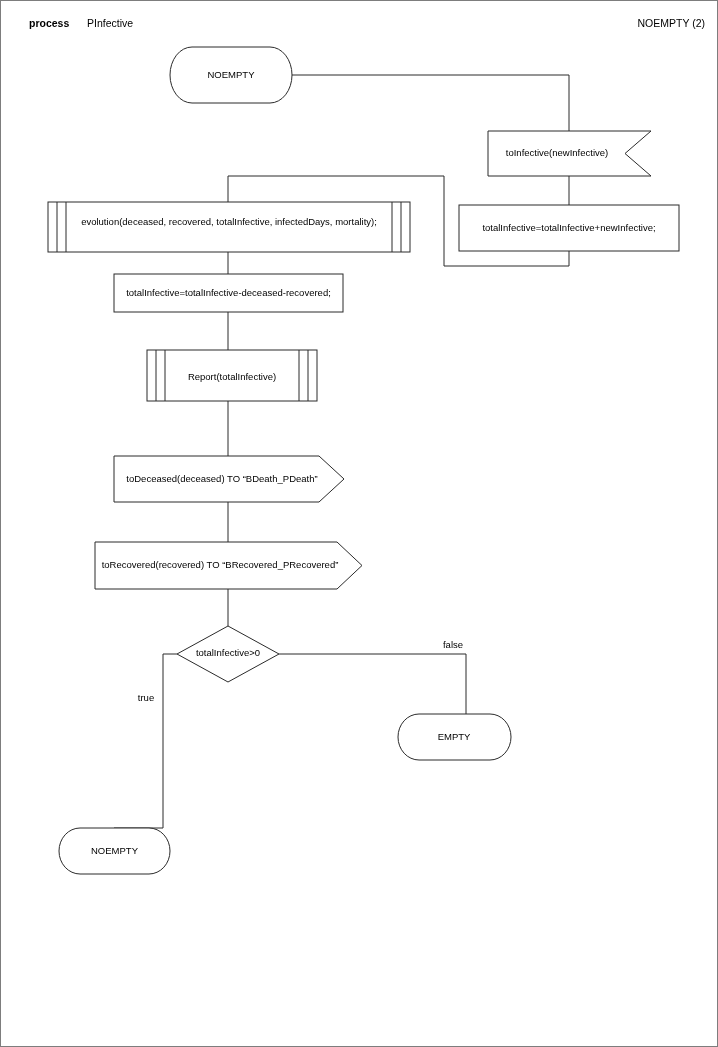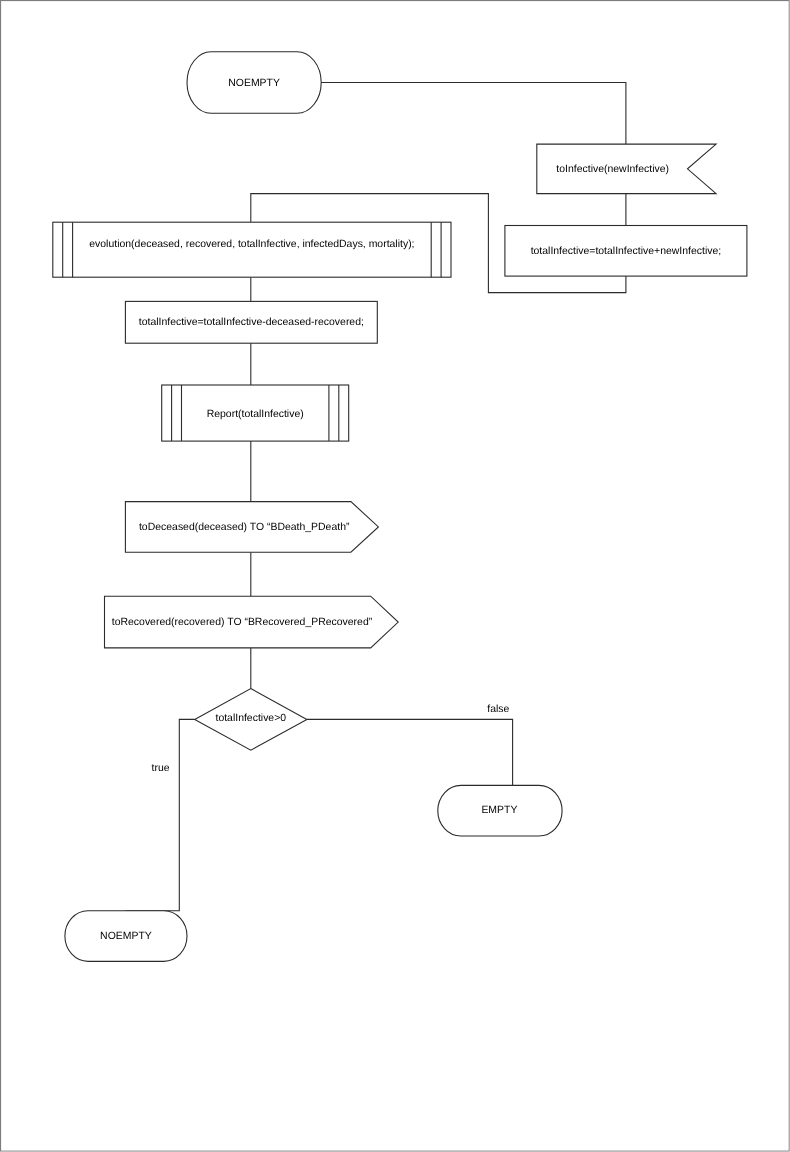--- a/index.html
+++ b/index.html
@@ -76,20 +76,25 @@
     fill: #000000;
     text-anchor: middle;
     dominant-baseline: middle;
   }
 </style>
 </head>
 <body>
 
 <div id="page">
 
+  <div id="header">
+    <span class="hdr-text" id="hdr-process">process</span>
+    <span class="hdr-text" id="hdr-name">PInfective</span>
+    <span class="hdr-text" id="hdr-right">NOEMPTY (2)</span>
+  </div>
 
   <div id="diagram">
     <svg id="flow" viewBox="0 0 718 1047" xmlns="http://www.w3.org/2000/svg">
 
       <path class="conn" d="M 285 74 L 568 74 L 568 130"></path>
 
       <path class="conn" d="M 568 175 L 568 204"></path>
 
       <path class="conn" d="M 568 250 L 568 265 L 443 265 L 443 175 L 227 175 L 227 201"></path>
 

